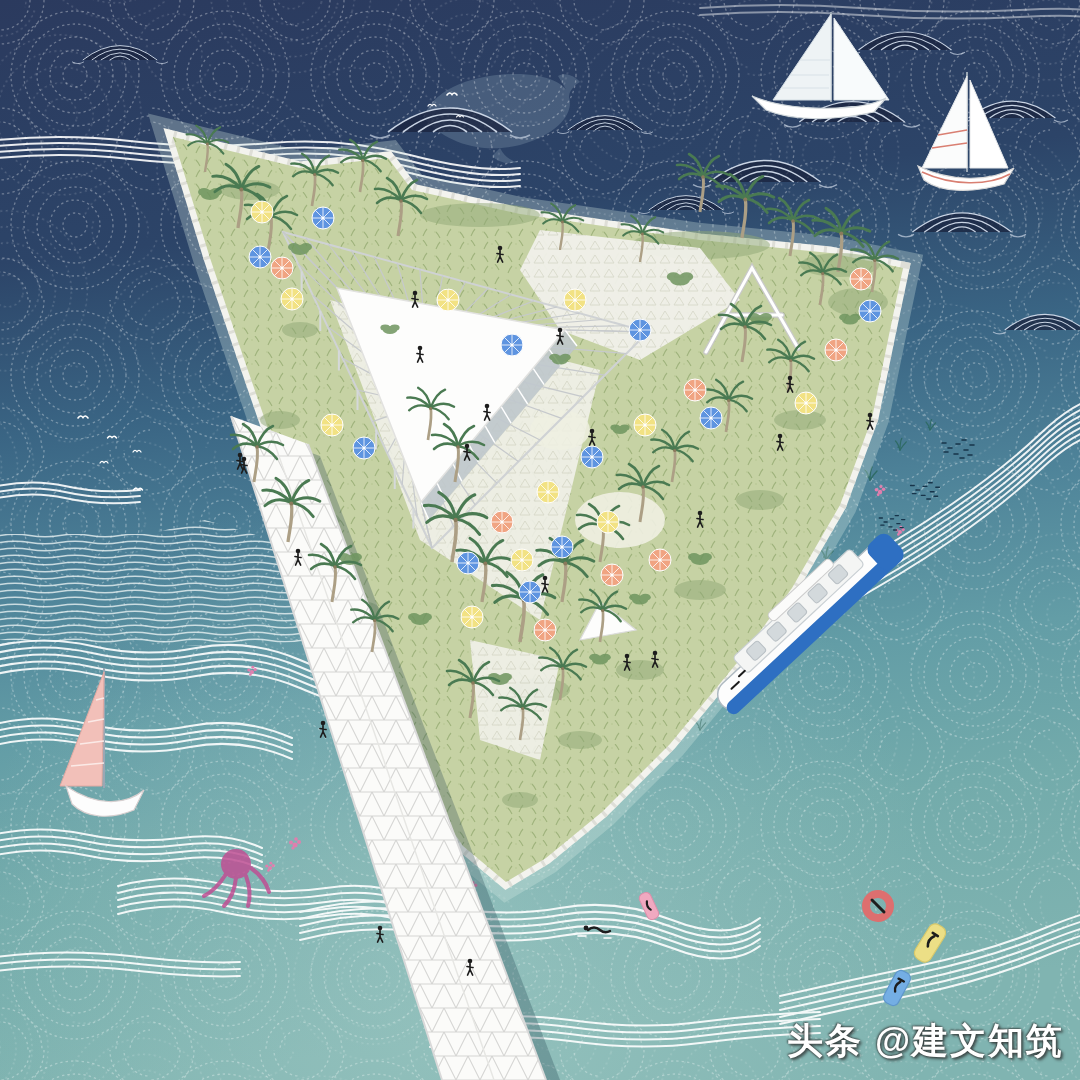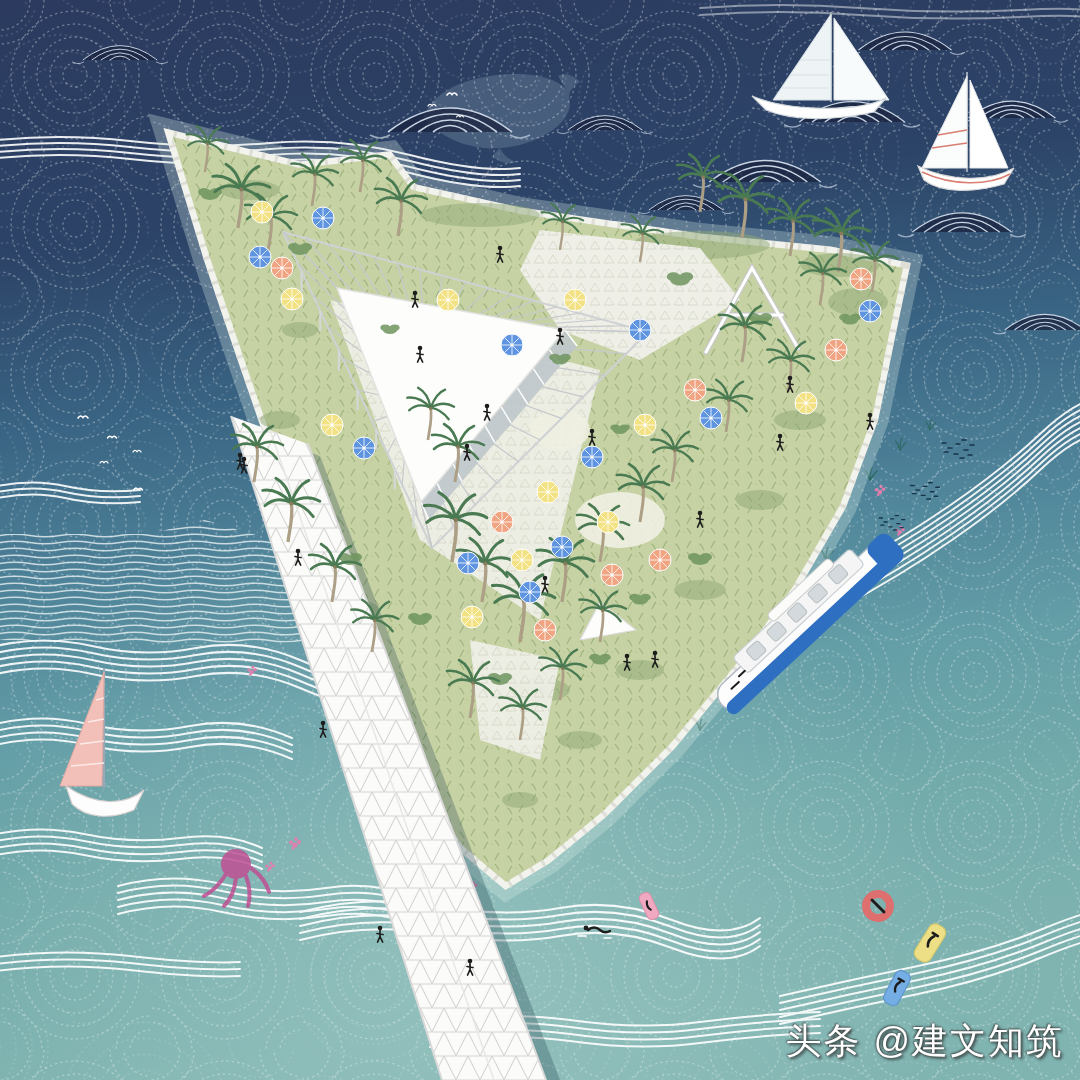--- a/index.html
+++ b/index.html
@@ -1,21 +1,21 @@
 <!DOCTYPE html>
 <html style="--water-top: #2b3a5e; --water-mid: #46738f; --water-lower: #649da6; --water-bottom: #80b4b1; --stitch: #ffffff; --mound-line: #c9d4e4; --wave-line: #ffffff; --island-grass: #c6d2a4; --grass-dark: #9fb37c; --paving: #f1f1ea; --paving-grid: #d9d9cd; --structure-white: #fdfdfc; --structure-gray: #c6c9cc; --glass-gray: #bfc8ce; --palm-green: #4a7a52; --palm-trunk: #ac9f85; --bush-green: #6f955f; --umbrella-yellow: #f2e283; --umbrella-blue: #5e94e0; --umbrella-salmon: #f0a482; --ferry-blue: #2e6fc2; --sail-pink: #f2c0b9; --sail-stripe-red: #d97f72; --whale: #5f7691; --figure: #1d1d1d; --coral: #e07fae; --octopus: #bf4f93; --seaweed: #2f6b66; --fish: #17344a; --ring-red: #dd6f6f; --float-yellow: #ecdf86; --float-blue: #74aee4; --float-pink: #f0a9c0;"><head>
 <meta charset="utf-8">
 <style>
   html,body{margin:0;padding:0;background:#10182b;}
   .stage{position:relative;width:1080px;height:1080px;overflow:hidden;background:var(--water-top,#2b3a5e);font-family:"Liberation Sans",sans-serif;}
   .stage svg{display:block;width:1080px;height:1080px;}
   .watermark{
     position:absolute;right:16px;bottom:14px;
     font-family:"Liberation Sans","DejaVu Sans",sans-serif;
-    font-size:36px;font-weight:normal;letter-spacing:2px;color:#ffffff;
+    font-size:36px;font-weight:bold;letter-spacing:2px;color:#ffffff;
     text-shadow:0 0 2px rgba(50,50,50,.9), 2px 2px 3px rgba(40,40,40,.75), -1px -1px 2px rgba(40,40,40,.5);
     user-select:none;
   }
   #layer-people{color:var(--figure,#1d1d1d);}
 </style>
 </head>
 <body>
 
 <div class="stage">
 <svg viewBox="0 0 1080 1080" xmlns="http://www.w3.org/2000/svg">

